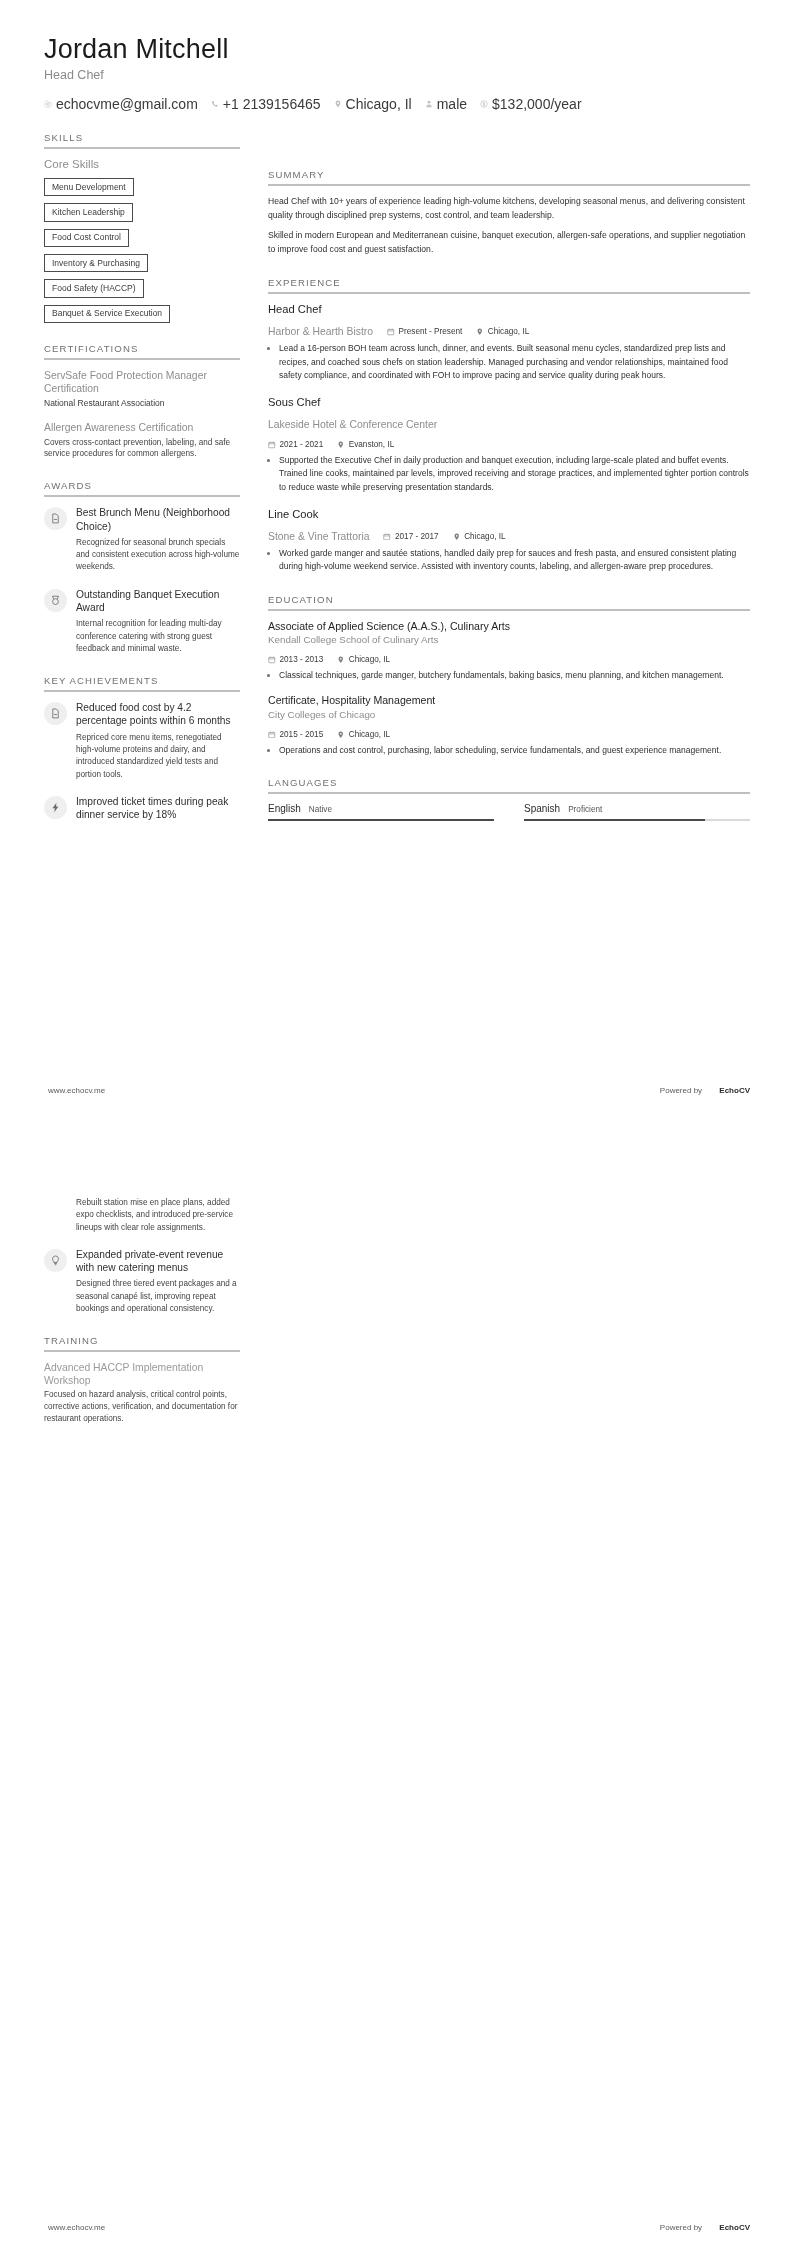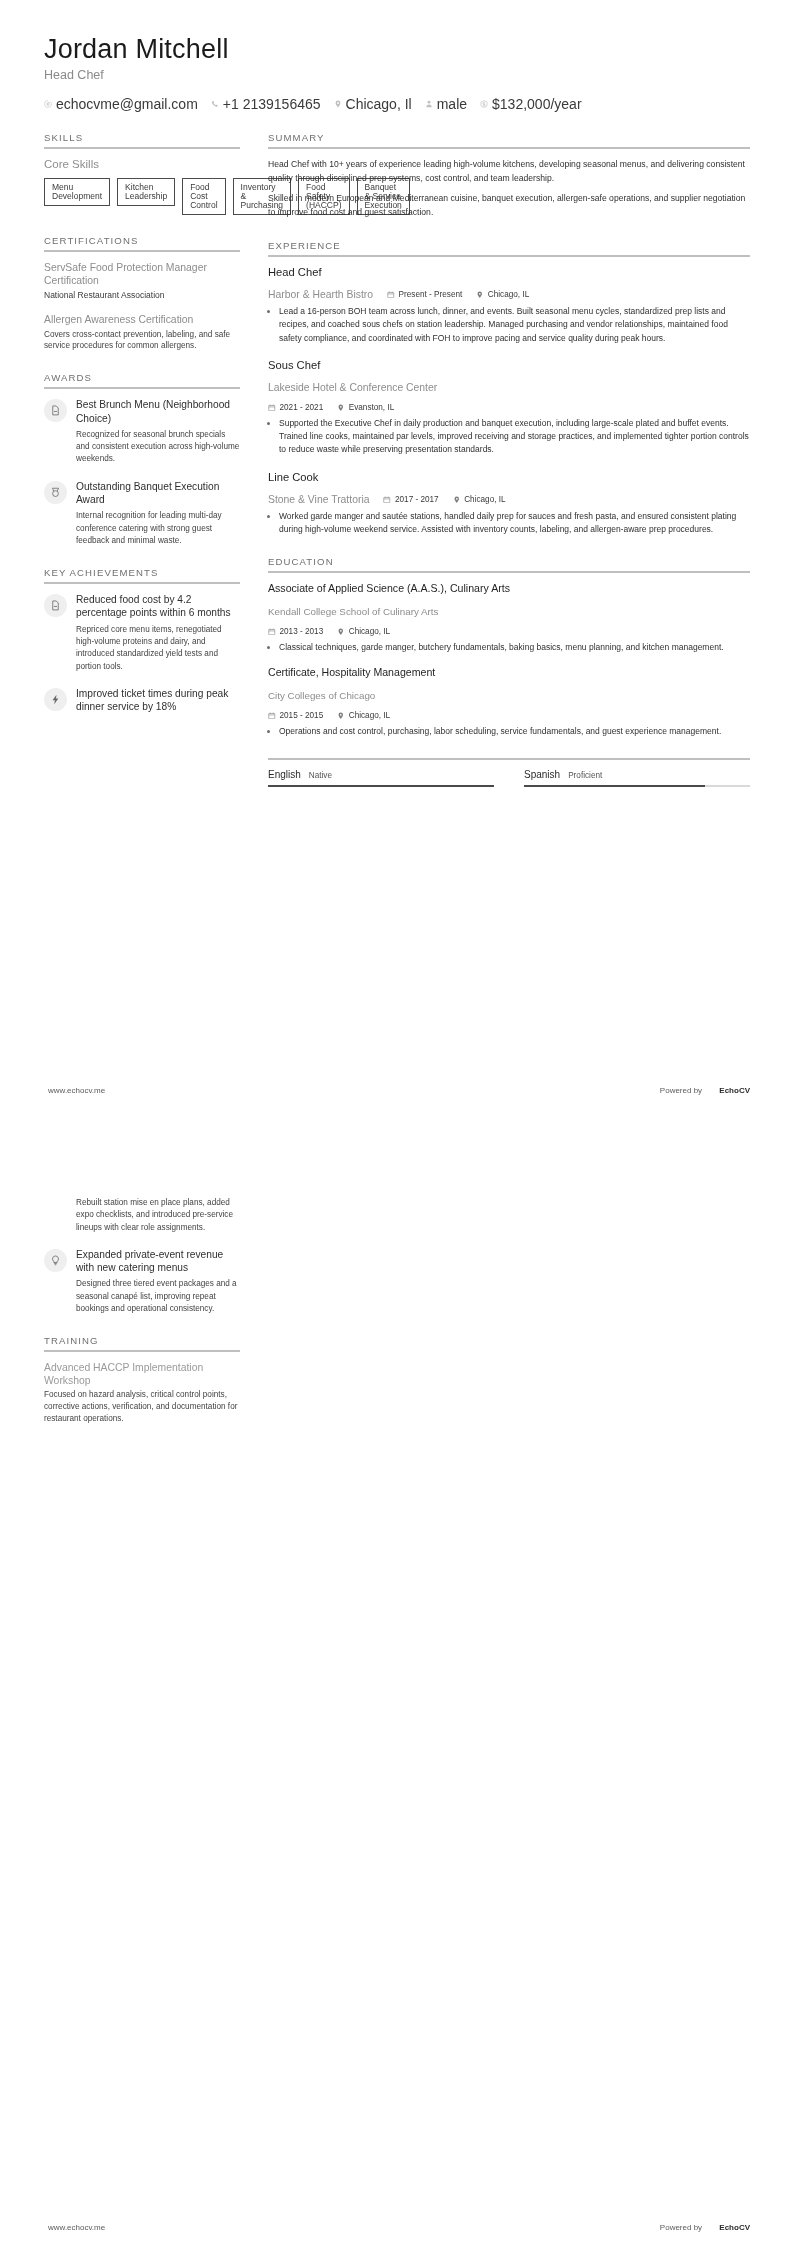--- a/index.html
+++ b/index.html
@@ -45,37 +45,37 @@
     gap: 13px;
     margin-top: 14px;
     font-size: 14px;
     color: #3a3a3a;
   }
   .contact-item { display: flex; align-items: center; gap: 4px; white-space: nowrap; }
   .contact-item .ci { width: 8px; height: 8px; display: inline-block; flex: none; opacity: .55; }
   .contact-item .ci svg { display: block; width: 8px; height: 8px; fill: #8d8d8d; }
 
   
-  .cols { display: flex; gap: 28px; margin-top: 20px; align-items: flex-start; }
+  .cols { display: flex; gap: 28px; margin-top: 20px; align-items: flex-end; }
   .col-left { width: 196px; flex: none; }
   .col-right { flex: 1; min-width: 0; }
 
   .sec-title {
     font-size: 9.6px;
     letter-spacing: 1.1px;
     color: #6f6f6f;
     font-weight: 400;
     padding-bottom: 4px;
   }
   .sec-rule { height: 2px; background: #bfbfbf; margin-bottom: 9px; }
   .section { margin-bottom: 20px; }
 
   
   .skills-group-title { font-size: 11.5px; color: #8d8d8d; margin-bottom: 8px; font-weight: 400; }
-  .chips { display: flex; flex-direction: row; align-items: flex-start; gap: 7px; }
+  .chips { display: flex; flex-direction: column; align-items: flex-start; gap: 7px; }
   .chip {
     border: 1px solid #4b4b4b;
     padding: 3.5px 7px;
     font-size: 8.5px;
     color: #3b3b3b;
     line-height: 1.1;
     background: #fff;
   }
 
   
@@ -112,21 +112,21 @@
   .job-org { font-size: 10.4px; color: #8d8d8d; }
   .meta-bit { display: flex; align-items: center; gap: 4px; font-size: 8.2px; color: #3a3a3a; }
   .meta-bit .ci { width: 7.5px; height: 7.5px; flex: none; }
   .meta-bit .ci svg { width: 7.5px; height: 7.5px; fill: #7d7d7d; display: block; }
   .bullets { margin-top: 5px; padding-left: 11px; }
   .bullets li { font-size: 8.5px; line-height: 1.55; color: #303030; margin-bottom: 2px; }
   .bullets li::marker { color: #6d6d6d; }
 
   .edu { margin-bottom: 12px; }
   .edu-title { font-size: 10.6px; color: #1f1f1f; line-height: 1.2; }
-  .edu-school { font-size: 9.8px; color: #8d8d8d; margin-top: 11px; }
+  .edu-school { font-size: 9.8px; color: #8d8d8d; margin-top: 2px; }
 
   
   .langs { display: flex; gap: 30px; }
   .lang { flex: 1; }
   .lang-head { display: flex; align-items: baseline; gap: 8px; }
   .lang-name { font-size: 10px; color: #2b2b2b; }
   .lang-level { font-size: 8.2px; color: #555; }
   .lang-bar { height: 2px; background: #d9d9d9; margin-top: 5px; position: relative; }
   .lang-bar i { position: absolute; left: 0; top: 0; bottom: 0; background: #4a4a4a; display: block; }
 
@@ -440,20 +440,21 @@
                 <span>Chicago, IL</span>
               </span>
             </div>
             <ul class="bullets">
               <li>Operations and cost control, purchasing, labor scheduling, service fundamentals, and guest experience management.</li>
             </ul>
           </div>
         </div>
 
         <div class="section">
+          <div class="sec-title">LANGUAGES</div>
           <div class="sec-rule"></div>
           <div class="langs">
             <div class="lang">
               <div class="lang-head">
                 <span class="lang-name">English</span>
                 <span class="lang-level">Native</span>
               </div>
               <div class="lang-bar">
                   <i style="width:100%"></i>
                 </div>

